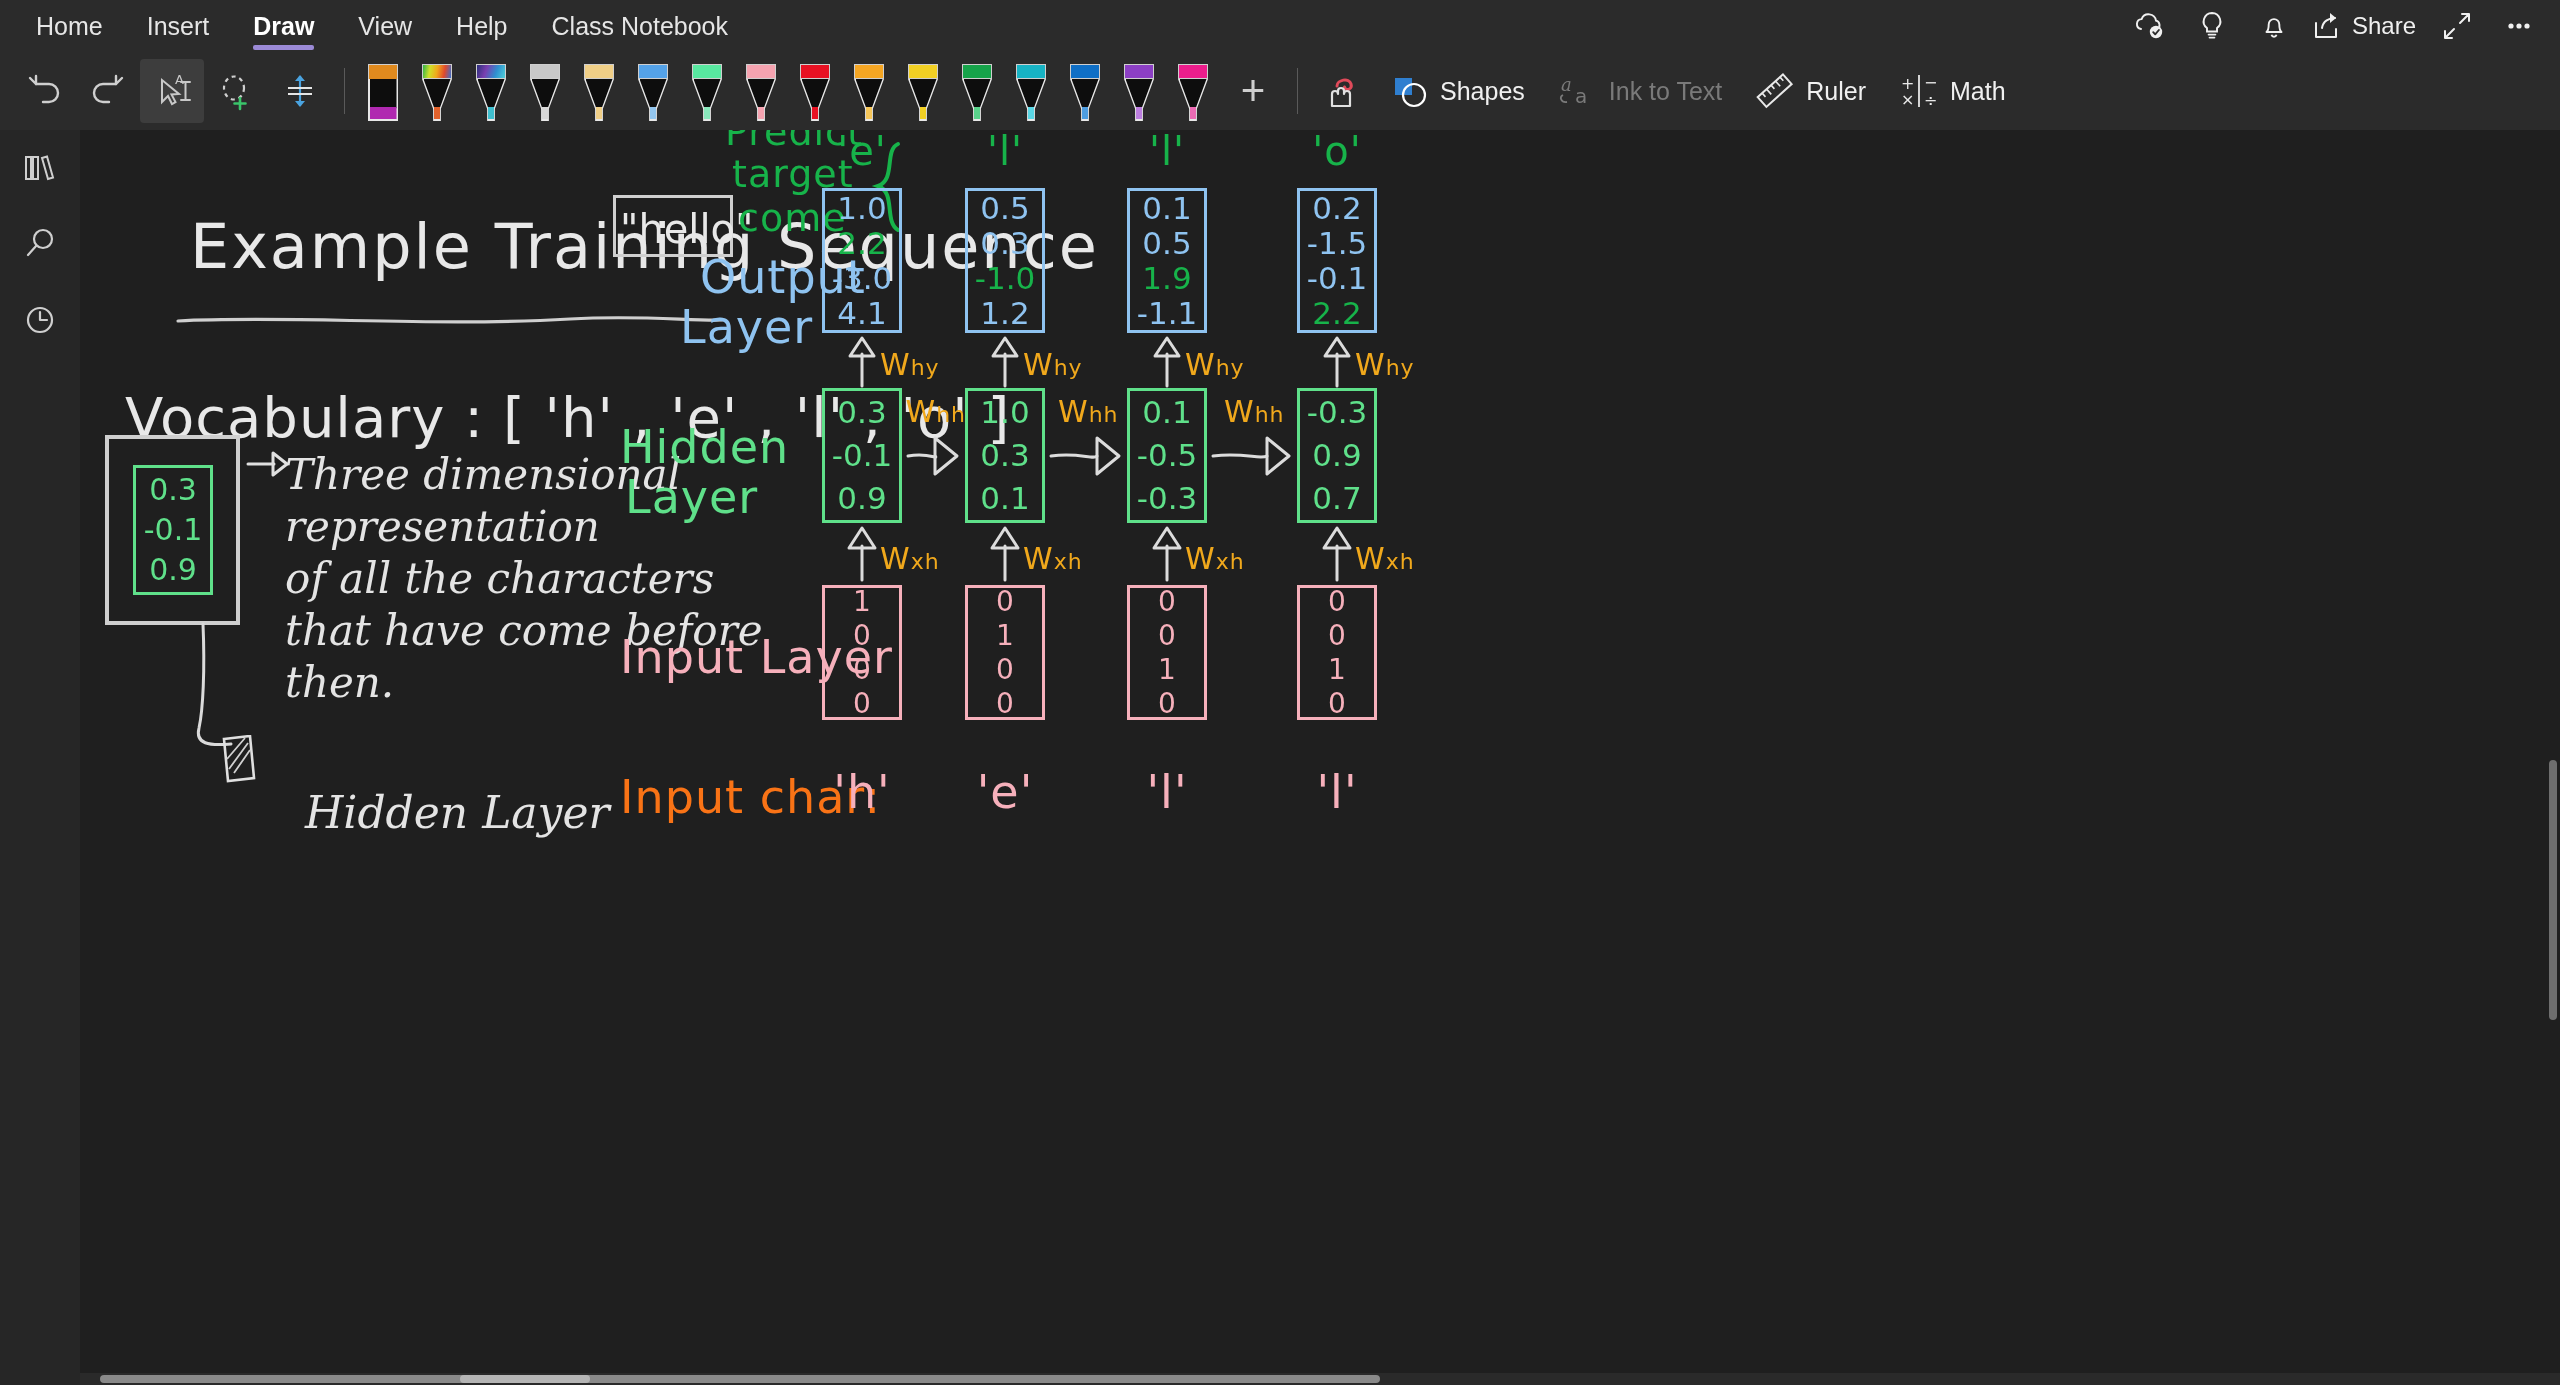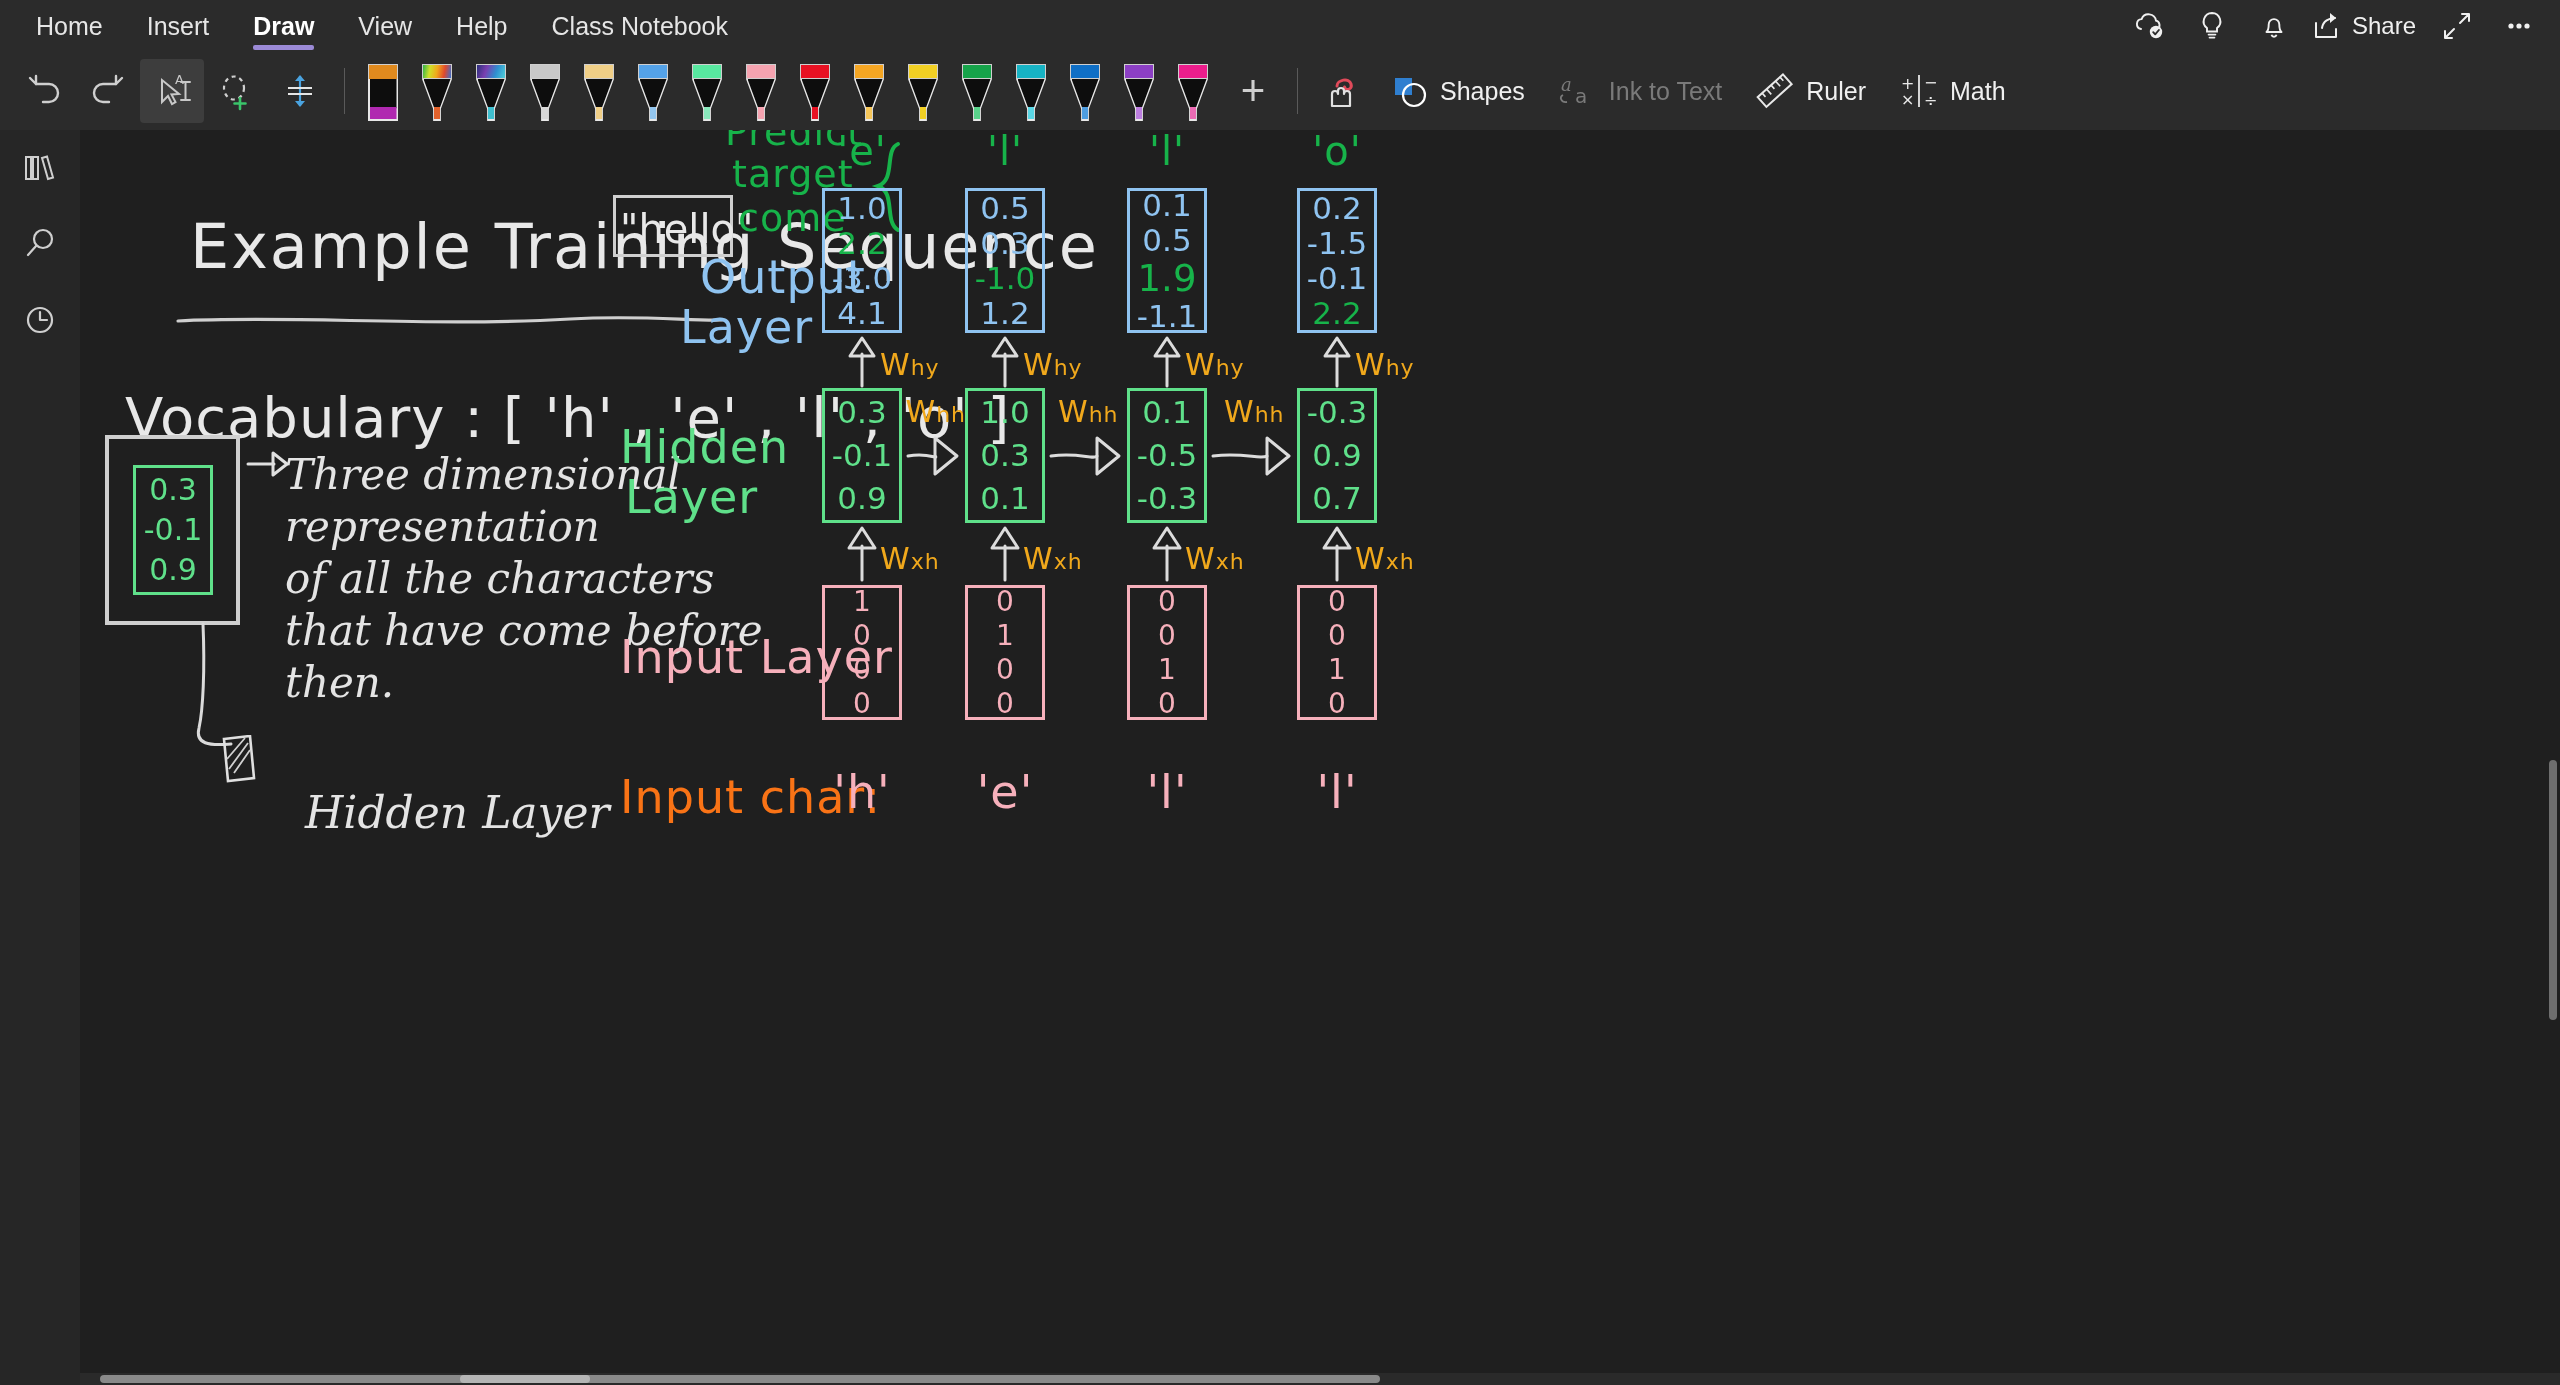--- a/index.html
+++ b/index.html
@@ -564,21 +564,21 @@
           <span class="v" style="font-size:28px;color:#f6b0bb;">1</span>
           <span class="v" style="font-size:28px;color:#f6b0bb;">0</span>
           <span class="v" style="font-size:28px;color:#f6b0bb;">0</span>
         </div>
         <div class="ink hw-print" style="left:875px; top:635px; width:100px; text-align:center; font-size:46px; color:#f6b0bb;">'e'</div>
         <div class="ink hw-print" style="left:1037px; top:-2px; width:100px; text-align:center; font-size:40px; color:#17b34a;">'l'</div>
         <div class="ink" style="left:1047px; top:58px; width:80px; height:145px; border:3px solid #8fc3f0;"></div>
         <div class="ink valbox" style="left:1047px; top:58px; width:80px; height:145px; gap:4px;">
           <span class="v" style="font-size:31px;color:#8fc3f0;">0.1</span>
           <span class="v" style="font-size:31px;color:#8fc3f0;">0.5</span>
-          <span class="v" style="font-size:37px;color:#17b34a;">1.9</span>
+          <span class="v" style="font-size:31px;color:#17b34a;">1.9</span>
           <span class="v" style="font-size:31px;color:#8fc3f0;">-1.1</span>
         </div>
         <svg class="ink" style="left:1067px; top:206px;" width="40" height="52">
           <path d="M20 50 V18" fill="none" stroke="#dcdcdc" stroke-width="3" stroke-linecap="round"></path>
           <path d="M20 2 l12 18 h-24 z" fill="none" stroke="#dcdcdc" stroke-width="3" stroke-linejoin="round"></path>
         </svg>
         <div class="ink hw-print" style="left:1105px; top:217px; font-size:30px; color:#f0a81c;"><span>W</span><span style="font-size:22px;">hy</span></div>
         <div class="ink" style="left:1047px; top:258px; width:80px; height:135px; border:3px solid #5fe08a;"></div>
         <div class="ink valbox" style="left:1047px; top:258px; width:80px; height:135px; gap:12px;">
           <span class="v" style="font-size:31px;color:#5fe08a;">0.1</span>

